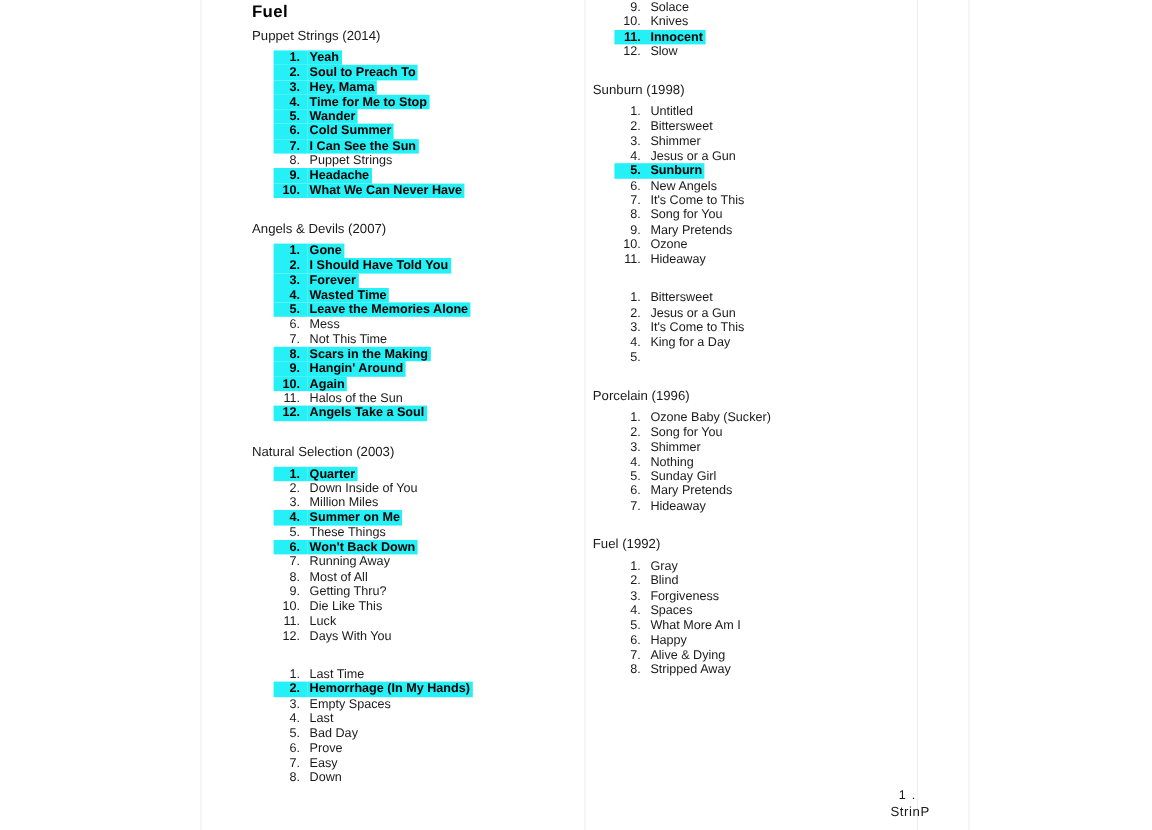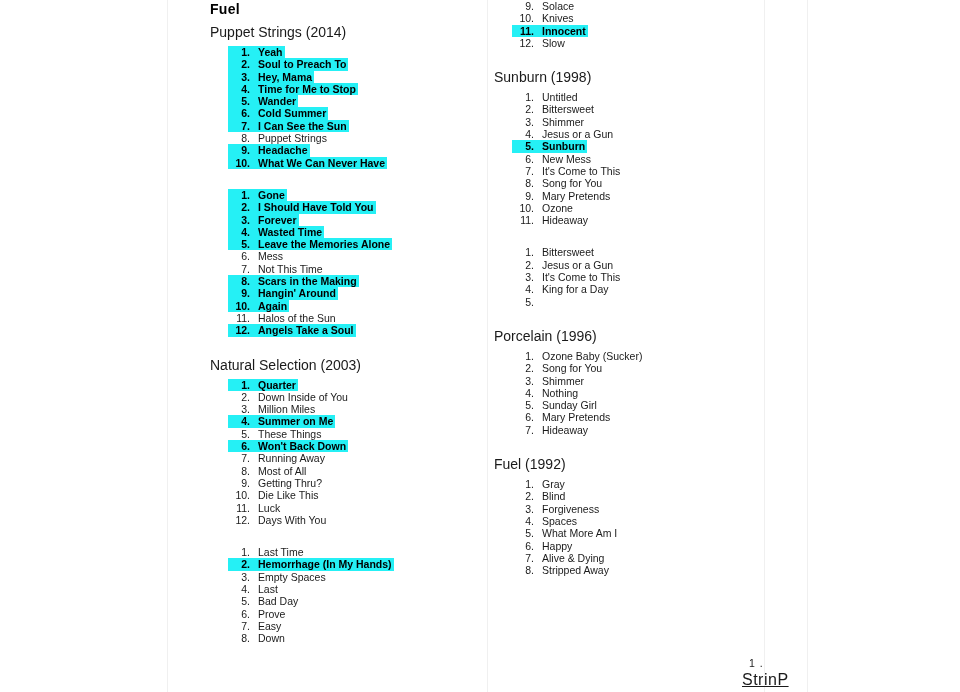--- a/index.html
+++ b/index.html
@@ -49,21 +49,21 @@
     position: absolute;
     top: 0;
   }
   .col-left  { left: 194px; width: 270px; }
   .col-right { left: 478px; width: 270px; }
 
   .album {
     margin: 0 0 6px 0;
   }
   .album-title {
-    font-size: 14px;
+    font-size: 11px;
     color: #1a1a1a;
     margin-bottom: 6px;
     white-space: nowrap;
   }
   ol.tracks {
     list-style: none;
     margin: 0 0 0 18px;
     padding: 0;
   }
   ol.tracks li {
@@ -96,23 +96,22 @@
     position: absolute;
     left: 733px;
     top: 657px;
     font-size: 10.5px;
     letter-spacing: 1px;
   }
   .footer-word {
     position: absolute;
     left: 726px;
     top: 671px;
-    font-size: 16px;
+    font-size: 11px;
     letter-spacing: 0.5px;
-    text-decoration: underline;
   }
   
   .gap-a { height: 14px; }
 </style>
 </head>
 <body>
 
 <div class="page">
 
   <div class="rule r1"></div>
@@ -163,20 +162,21 @@
             <span class="nm">Headache</span>
           </li>
           <li class="hl">
             <span class="num">10.</span>
             <span class="nm">What We Can Never Have</span>
           </li>
         </ol>
         <div class="gap-a"></div>
       </div>
       <div class="album">
+        <div class="album-title">Angels &amp; Devils (2007)</div>
         <ol class="tracks">
           <li class="hl">
             <span class="num">1.</span>
             <span class="nm">Gone</span>
           </li>
           <li class="hl">
             <span class="num">2.</span>
             <span class="nm">I Should Have Told You</span>
           </li>
           <li class="hl">
@@ -354,21 +354,21 @@
           <li>
             <span class="num">4.</span>
             <span class="nm">Jesus or a Gun</span>
           </li>
           <li class="hl">
             <span class="num">5.</span>
             <span class="nm">Sunburn</span>
           </li>
           <li>
             <span class="num">6.</span>
-            <span class="nm">New Mess</span>
+            <span class="nm">New Angels</span>
           </li>
           <li>
             <span class="num">7.</span>
             <span class="nm">It's Come to This</span>
           </li>
           <li>
             <span class="num">8.</span>
             <span class="nm">Song for You</span>
           </li>
           <li>

